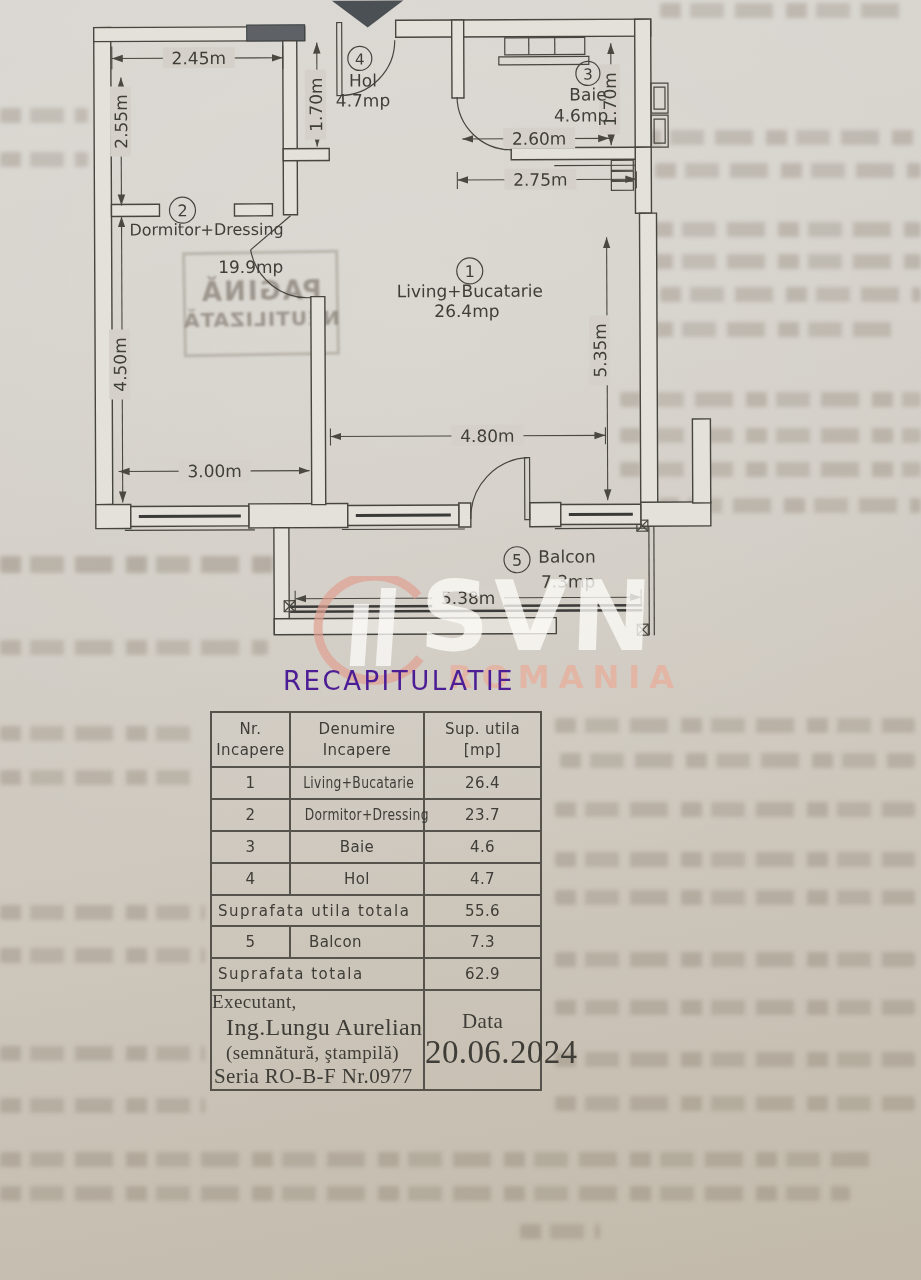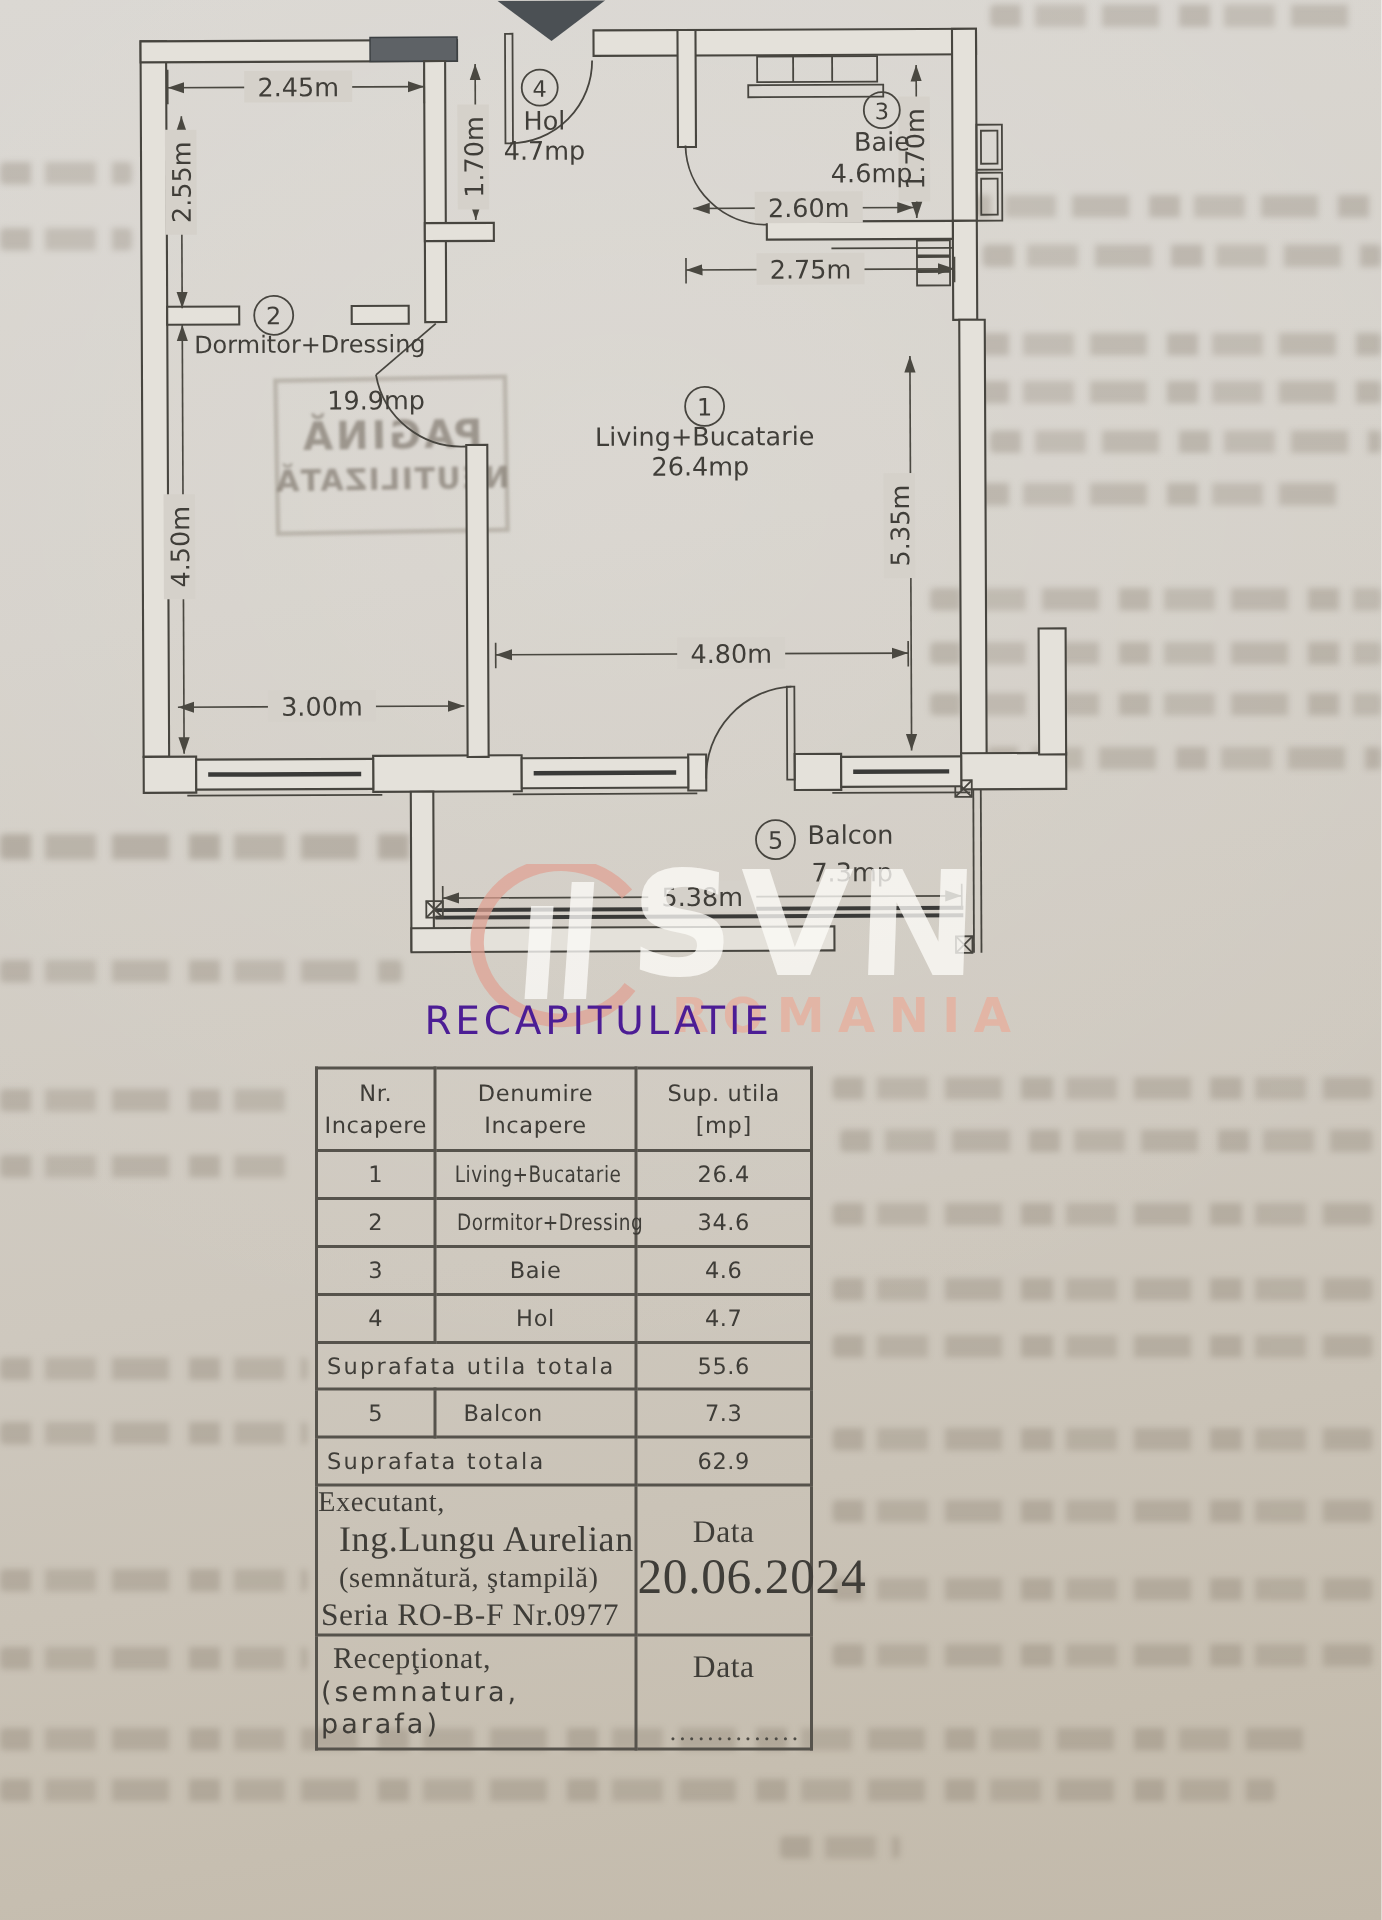--- a/index.html
+++ b/index.html
@@ -331,21 +331,21 @@
     </td>
   </tr>
   <tr style="height:32px">
     <td>1</td>
     <td><span class="cond">Living+Bucatarie</span></td>
     <td>26.4</td>
   </tr>
   <tr style="height:32px">
     <td>2</td>
     <td><span class="cond">Dormitor+Dressing</span></td>
-    <td>34.6</td>
+    <td>23.7</td>
   </tr>
   <tr style="height:32px">
     <td>3</td>
     <td>Baie</td>
     <td>4.6</td>
   </tr>
   <tr style="height:32px">
     <td>4</td>
     <td>Hol</td>
     <td>4.7</td>
@@ -368,24 +368,14 @@
       <div class="e1 c">Executant,</div>
       <div class="e2">Ing.Lungu Aurelian</div>
       <div class="e3">(semnătură, ştampilă)</div>
       <div class="e4">Seria RO-B-F Nr.0977</div>
     </td>
     <td class="serif">
       <div class="data-lbl">Data</div>
       <div class="data-val">20.06.2024</div>
     </td>
   </tr>
-  <tr style="height:76px">
-    <td colspan="2">
-      <div class="r1 serif">Recepţionat,</div>
-      <div class="r2">(semnatura, parafa)</div>
-    </td>
-    <td class="serif">
-      <div class="data-top data-lbl">Data</div>
-      <div class="dots">..............</div>
-    </td>
-  </tr>
 </tbody>
   </table>
 
 </body></html>

